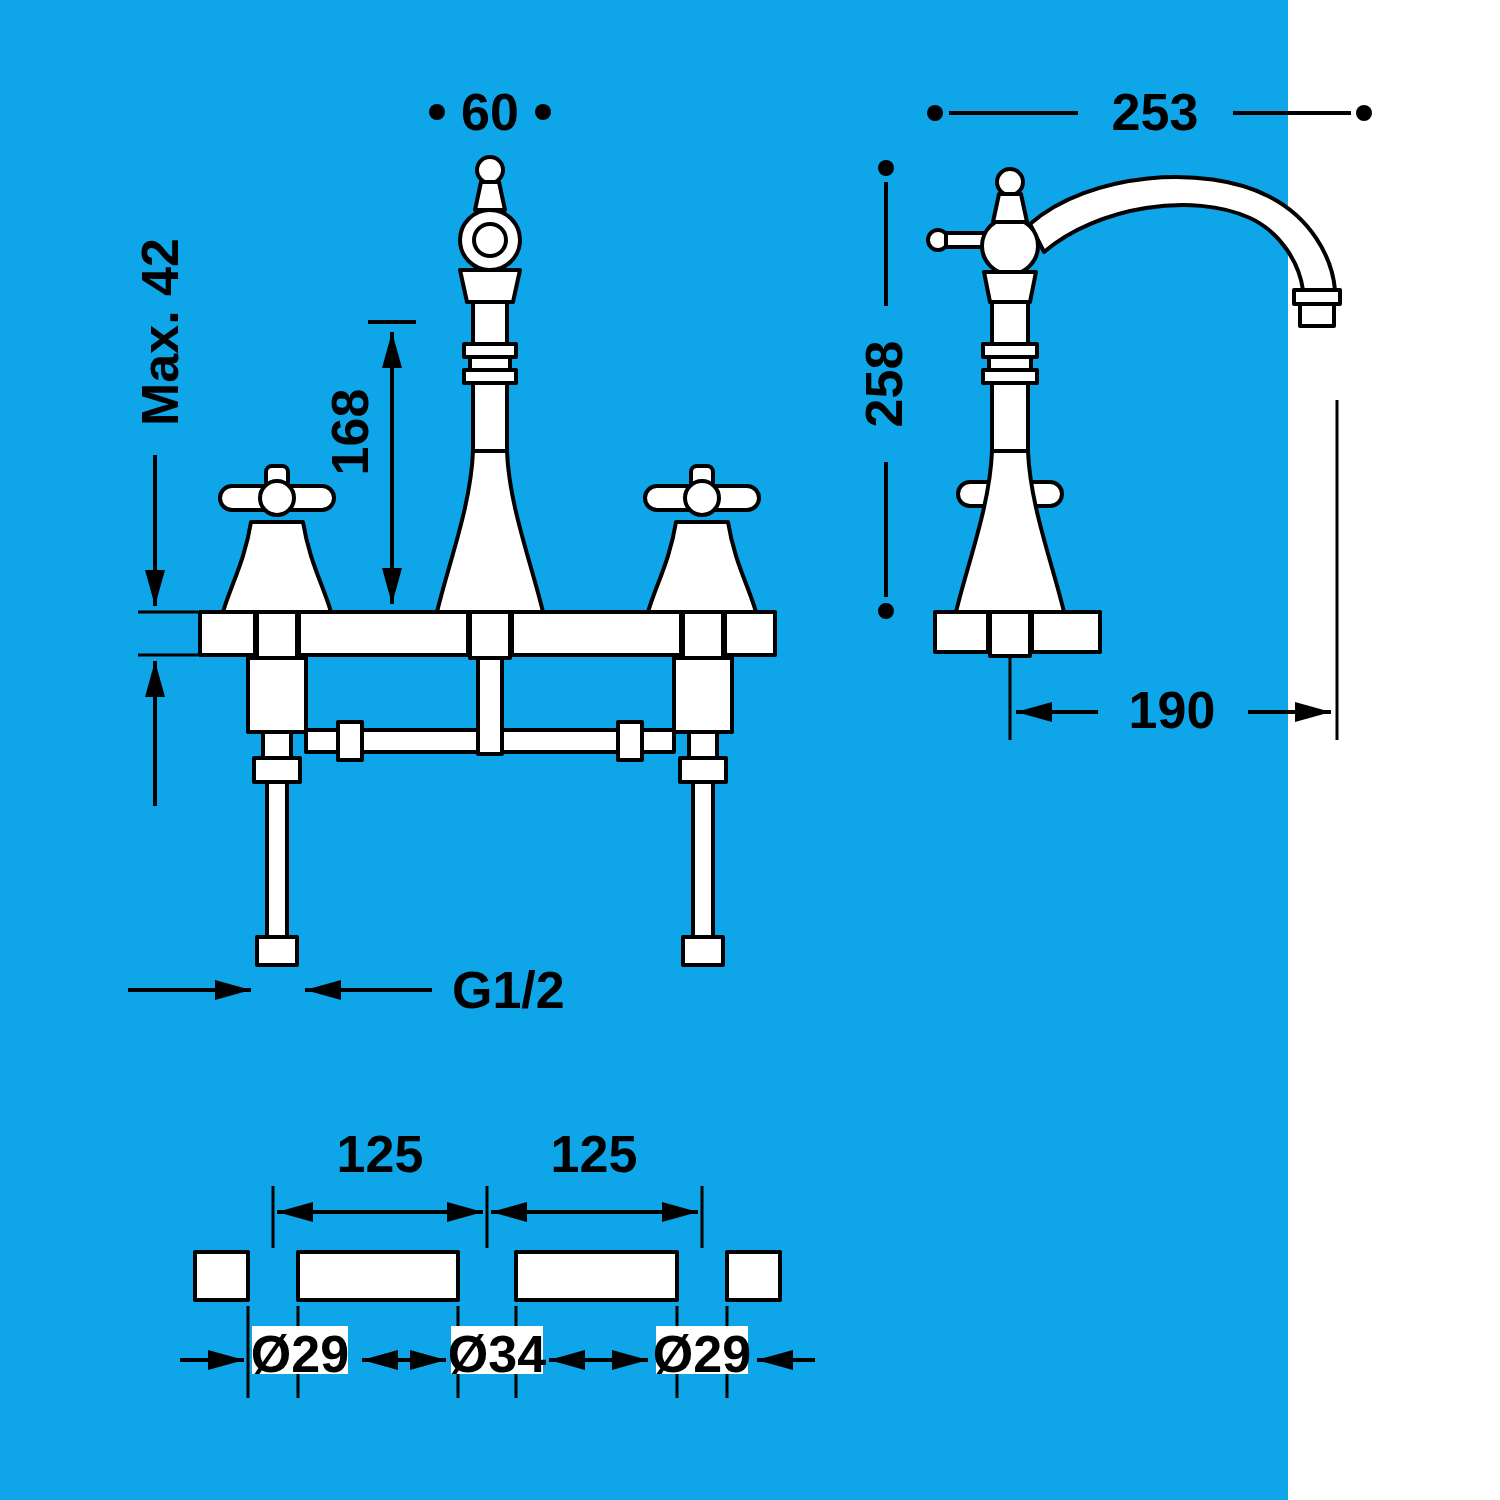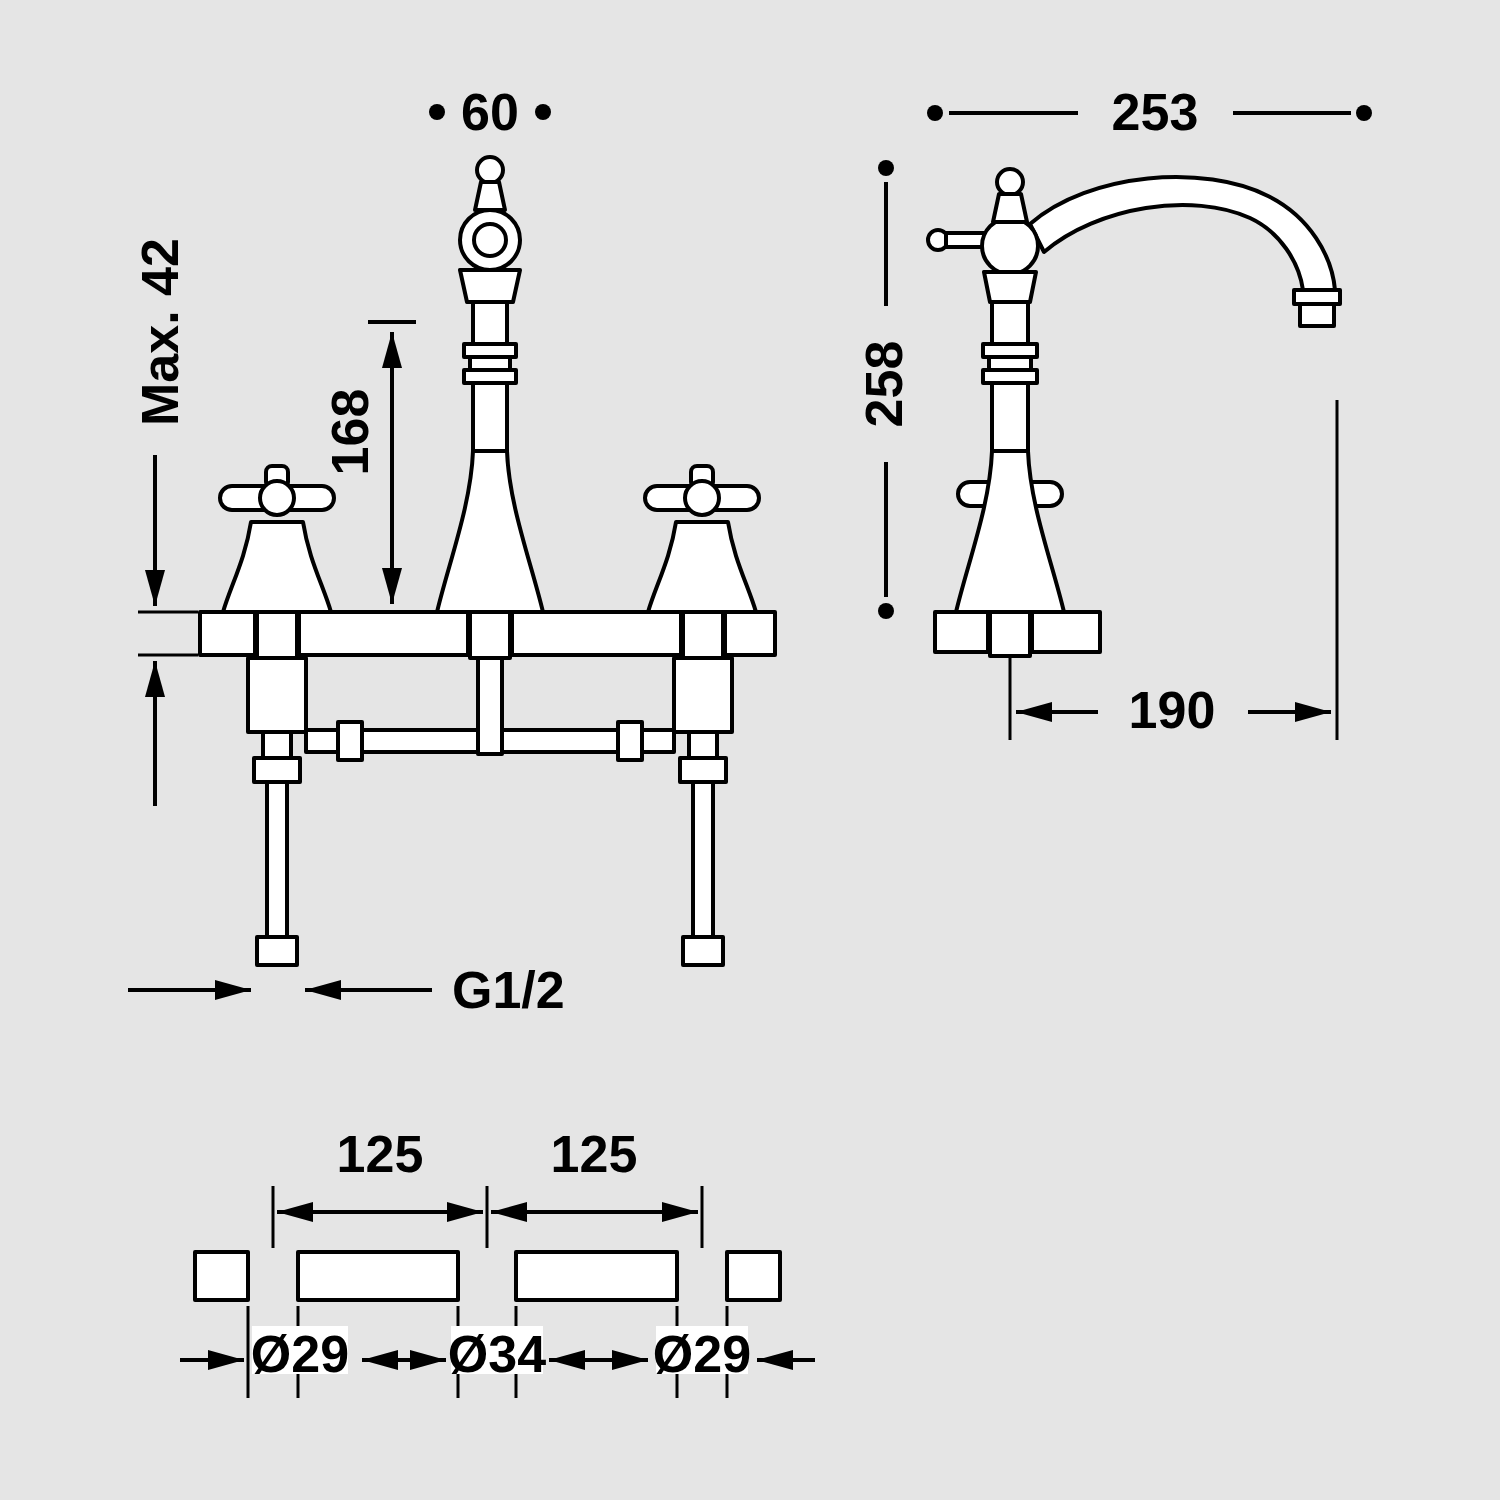--- a/index.html
+++ b/index.html
@@ -1,16 +1,16 @@
 <!DOCTYPE html>
 <html><head>
 <meta charset="utf-8">
 <style>
   html,body{margin:0;padding:0;background:#fff;}
-  .stage{width:1500px;height:1500px;position:relative;background:#e5e5e5;}
+  .stage{width:1288px;height:1500px;position:relative;background:#0ea5e9;}
   svg{display:block;}
   .outline{fill:#fff;stroke:#000;stroke-width:4;stroke-linejoin:round;}
   .solid{fill:#000;stroke:none;}
   .dimline{stroke:#000;stroke-width:4;fill:none;}
   .thin{stroke:#000;stroke-width:3;fill:none;}
   .dimtext{font:bold 52px "Liberation Sans", sans-serif;fill:#000;}
   .bg{fill:#fff;stroke:none;}
 </style>
 </head>
 <body style="background: rgb(255, 255, 255);">

